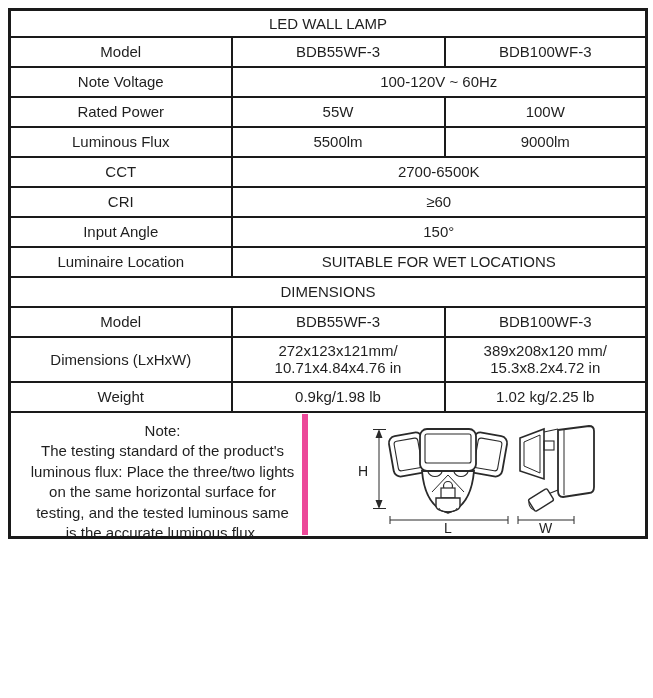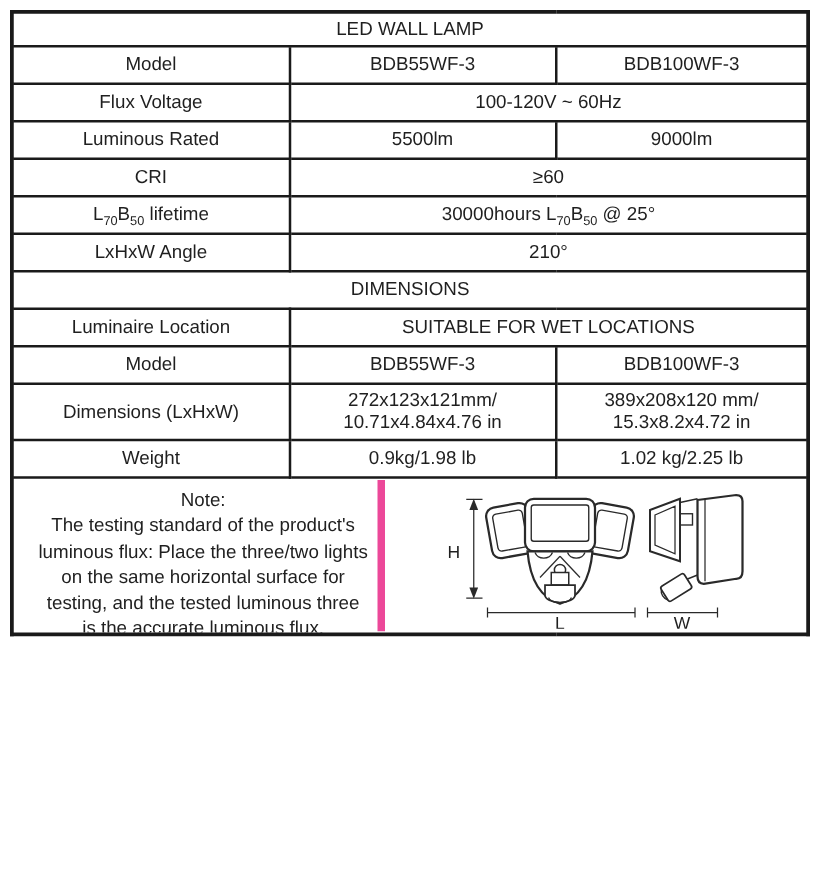--- a/index.html
+++ b/index.html
@@ -66,46 +66,51 @@
   <tbody>
     <tr class="r-title">
       <td colspan="3" class="bold">LED WALL LAMP</td>
     </tr>
     <tr class="r">
       <td>Model</td>
       <td>BDB55WF-3</td>
       <td>BDB100WF-3</td>
     </tr>
     <tr class="r">
-      <td>Flux Voltage</td>
+      <td>Note Voltage</td>
       <td colspan="2">100-120V ~ 60Hz</td>
     </tr>
     <tr class="r">
-      <td>Luminous Rated</td>
+      <td>Rated Power</td>
+      <td>55W</td>
+      <td>100W</td>
+    </tr>
+    <tr class="r">
+      <td>Luminous Flux</td>
       <td>5500lm</td>
       <td>9000lm</td>
     </tr>
     <tr class="r">
+      <td>CCT</td>
+      <td colspan="2">2700-6500K</td>
+    </tr>
+    <tr class="r">
       <td>CRI</td>
       <td colspan="2">≥60</td>
     </tr>
     <tr class="r">
-      <td><span>L</span><sub>70</sub><span>B</span><sub>50</sub><span> lifetime</span></td>
-      <td colspan="2"><span>30000hours L</span><sub>70</sub><span>B</span><sub>50</sub><span> @ 25°</span></td>
-    </tr>
-    <tr class="r">
-      <td>LxHxW Angle</td>
-      <td colspan="2">210°</td>
-    </tr>
-    <tr class="r">
-      <td colspan="3" class="bold">DIMENSIONS</td>
+      <td>Input Angle</td>
+      <td colspan="2">150°</td>
     </tr>
     <tr class="r">
       <td>Luminaire Location</td>
       <td colspan="2" class="bold">SUITABLE FOR WET LOCATIONS</td>
+    </tr>
+    <tr class="r">
+      <td colspan="3" class="bold">DIMENSIONS</td>
     </tr>
     <tr class="r">
       <td>Model</td>
       <td>BDB55WF-3</td>
       <td>BDB100WF-3</td>
     </tr>
     <tr class="r-dims">
       <td>Dimensions (LxHxW)</td>
       <td>
         <div>272x123x121mm/</div>
@@ -122,21 +127,21 @@
       <td>1.02 kg/2.25 lb</td>
     </tr>
     <tr class="r-note">
       <td colspan="3" class="note-cell">
         <div class="note-row">
           <div class="note-box">
             <div class="bold">Note:</div>
             <div>The testing standard of the product's</div>
             <div>luminous flux: Place the three/two lights</div>
             <div>on the same horizontal surface for</div>
-            <div>testing, and the tested luminous three</div>
+            <div>testing, and the tested luminous same</div>
             <div>is the accurate luminous flux.</div>
           </div>
           <div class="diagram-box">
             <svg width="338" height="119" viewBox="0 0 338 119">
               <g stroke="#2a2a2a" fill="none" stroke-width="1.4">
 
                 <g stroke-width="1">
                   <line x1="71" y1="17" x2="71" y2="93"></line>
                   <polygon points="71,15 67.5,24 74.5,24" fill="#2a2a2a" stroke="none"></polygon>
                   <polygon points="71,95 67.5,86 74.5,86" fill="#2a2a2a" stroke="none"></polygon>

